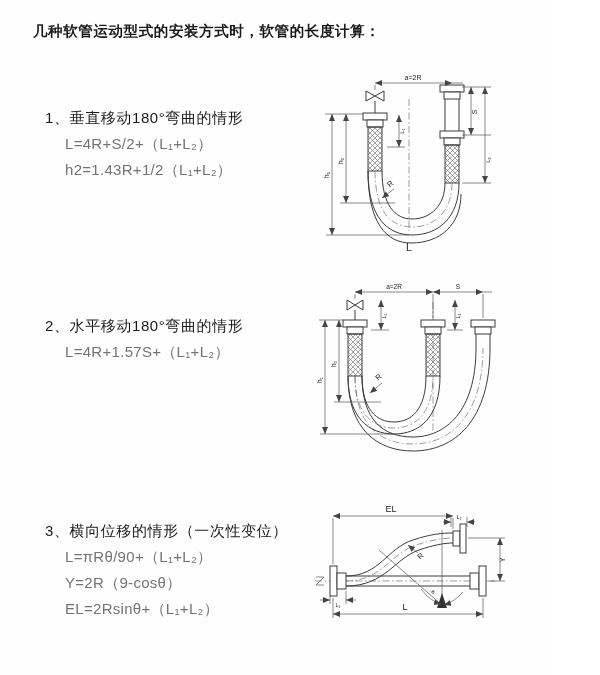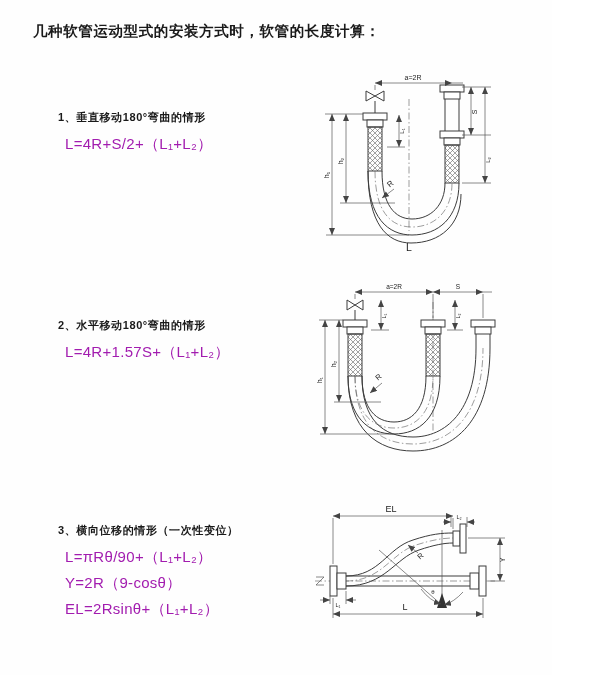--- a/index.html
+++ b/index.html
@@ -1,22 +1,22 @@
 <!DOCTYPE html>
 <html><head>
 <meta charset="utf-8">
 <style>
   html,body{margin:0;padding:0;background:#ffffff;}
   .page{position:relative;width:552px;height:675px;background:#fefefe;overflow:hidden;
         font-family:"Liberation Sans","DejaVu Sans",sans-serif;color:#1a1a1a;}
   .title{position:absolute;left:33px;top:22px;font-size:14.5px;font-weight:bold;letter-spacing:.6px;}
   .section{position:absolute;left:45px;}
   .s1{top:108px}.s2{top:316px}.s3{top:521px}
-  .heading{font-size:11px;font-weight:bold;letter-spacing:.6px;line-height:19px;margin-bottom:9px;margin-left:13px;}
-  .formula{font-size:15px;line-height:16px;margin:0 0 10px 20px;letter-spacing:.3px;color:#a21caf;}
+  .heading{font-size:15px;font-weight:normal;letter-spacing:.6px;line-height:19px;margin-bottom:9px;}
+  .formula{font-size:15px;line-height:16px;margin:0 0 10px 20px;letter-spacing:.3px;color:#737373;}
   .diagram{position:absolute;}
   .d1{left:295px;top:63px;}
   .d2{left:293px;top:272px;}
   .d3{left:295px;top:496px;}
   svg{display:block}
   svg text{font-family:"Liberation Sans","DejaVu Sans",sans-serif;fill:#222;}
   .draw{stroke:#3c3c3c;stroke-width:1;fill:none;}
   .thin{stroke:#4a4a4a;stroke-width:.65;fill:none;}
   .cl{stroke:#5a5a5a;stroke-width:.6;fill:none;stroke-dasharray:7 2.5 1.5 2.5;}
   .solid{fill:#fff;stroke:#3c3c3c;stroke-width:1;}
@@ -24,20 +24,21 @@
 </head>
 <body>
 
 <div class="page">
 
   <div class="title">几种软管运动型式的安装方式时，软管的长度计算：</div>
 
   <div class="section s1">
     <div class="heading">1、垂直移动180°弯曲的情形</div>
     <div class="formula">L=4R+S/2+（L₁+L₂）</div>
+    <div class="formula">h2=1.43R+1/2（L₁+L₂）</div>
   </div>
 
   <div class="section s2">
     <div class="heading">2、水平移动180°弯曲的情形</div>
     <div class="formula">L=4R+1.57S+（L₁+L₂）</div>
   </div>
 
   <div class="section s3">
     <div class="heading">3、横向位移的情形（一次性变位）</div>
     <div class="formula">L=πRθ/90+（L₁+L₂）</div>

